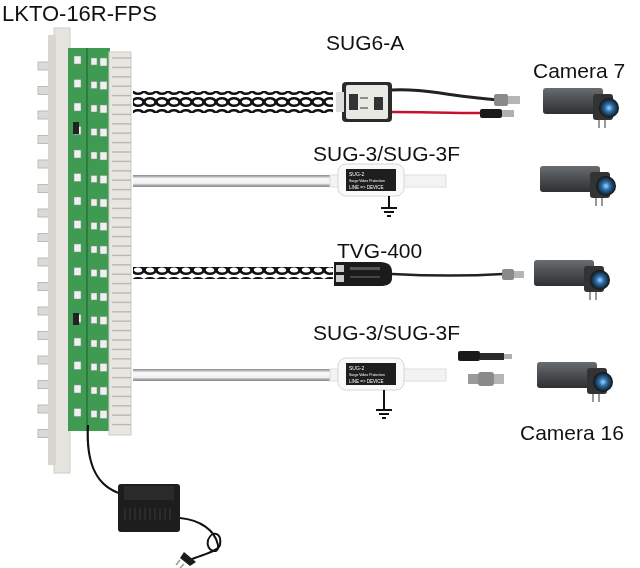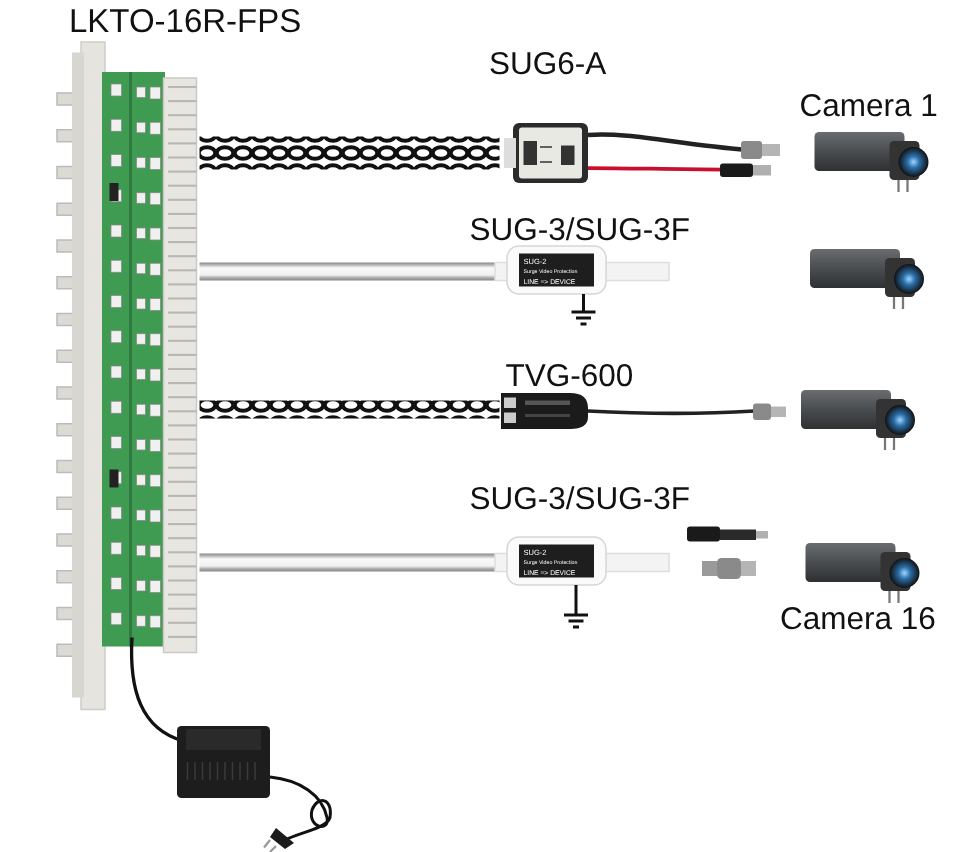--- a/index.html
+++ b/index.html
@@ -4,28 +4,28 @@
 <style>
   html, body { margin:0; padding:0; background:#ffffff; }
   body { width:640px; height:568px; position:relative; overflow:hidden;
          font-family:"Liberation Sans", sans-serif; }
   .lbl { position:absolute; color:#111; font-size:21px; white-space:nowrap; line-height:1; }
   svg { position:absolute; left:0; top:0; }
 </style>
 </head>
 <body>
 
-<div class="lbl" style="left:2px;top:3px;font-size:22px;margin-left:44px;">LKTO-16R-FPS</div>
+<div class="lbl" style="left:2px;top:3px;font-size:22px;">LKTO-16R-FPS</div>
 
 <div class="lbl" style="left:326px;top:32px;">SUG6-A</div>
-<div class="lbl" style="left:533px;top:60px;">Camera 1</div>
+<div class="lbl" style="left:533px;top:60px;">Camera 7</div>
 <div class="lbl" style="left:313px;top:143px;">SUG-3/SUG-3F</div>
-<div class="lbl" style="left:337px;top:240px;">TVG-600</div>
+<div class="lbl" style="left:337px;top:240px;">TVG-400</div>
 <div class="lbl" style="left:313px;top:322px;">SUG-3/SUG-3F</div>
-<div class="lbl" style="left:520px;top:402px;text-align:right;">Camera 16</div>
+<div class="lbl" style="left:520px;top:422px;text-align:right;">Camera 16</div>
 
 <svg width="640" height="568" viewBox="0 0 640 568" xmlns="http://www.w3.org/2000/svg">
   <defs>
     <linearGradient id="coax" x1="0" y1="0" x2="0" y2="1">
       <stop offset="0" stop-color="#888"></stop>
       <stop offset="0.15" stop-color="#bbb"></stop>
       <stop offset="0.3" stop-color="#fafafa"></stop>
       <stop offset="0.7" stop-color="#f0f0f0"></stop>
       <stop offset="0.85" stop-color="#aaa"></stop>
       <stop offset="1" stop-color="#888"></stop>

